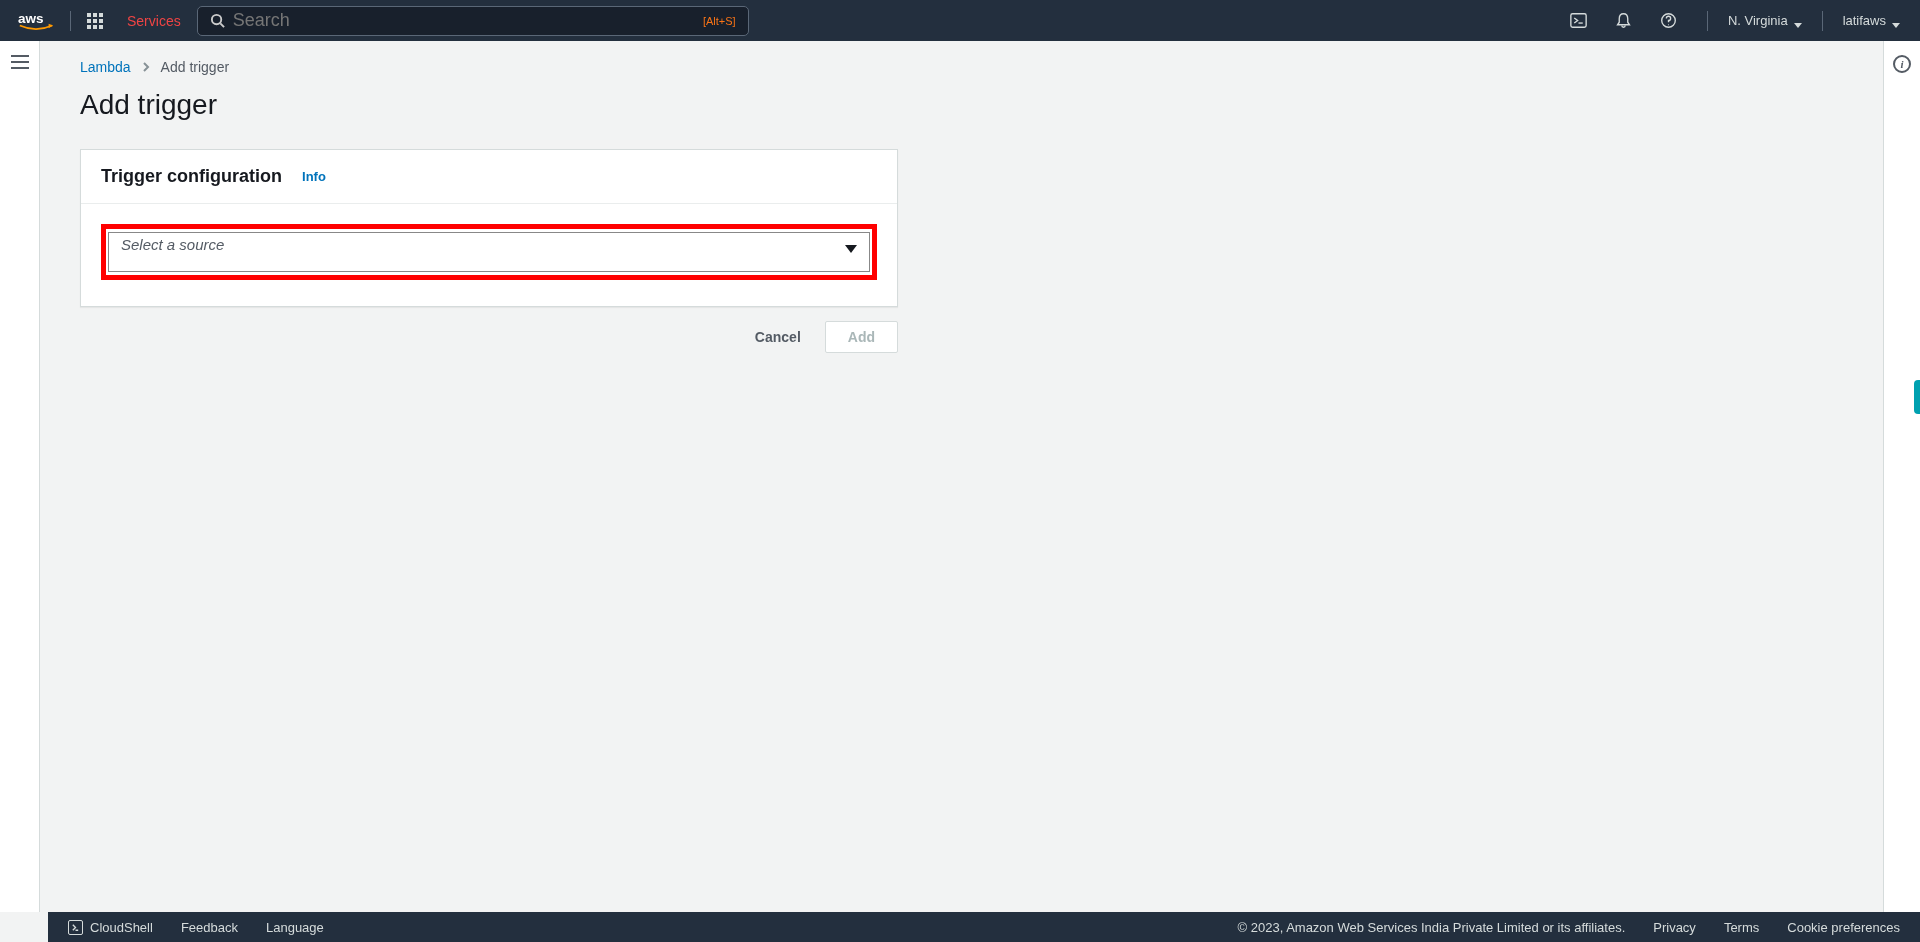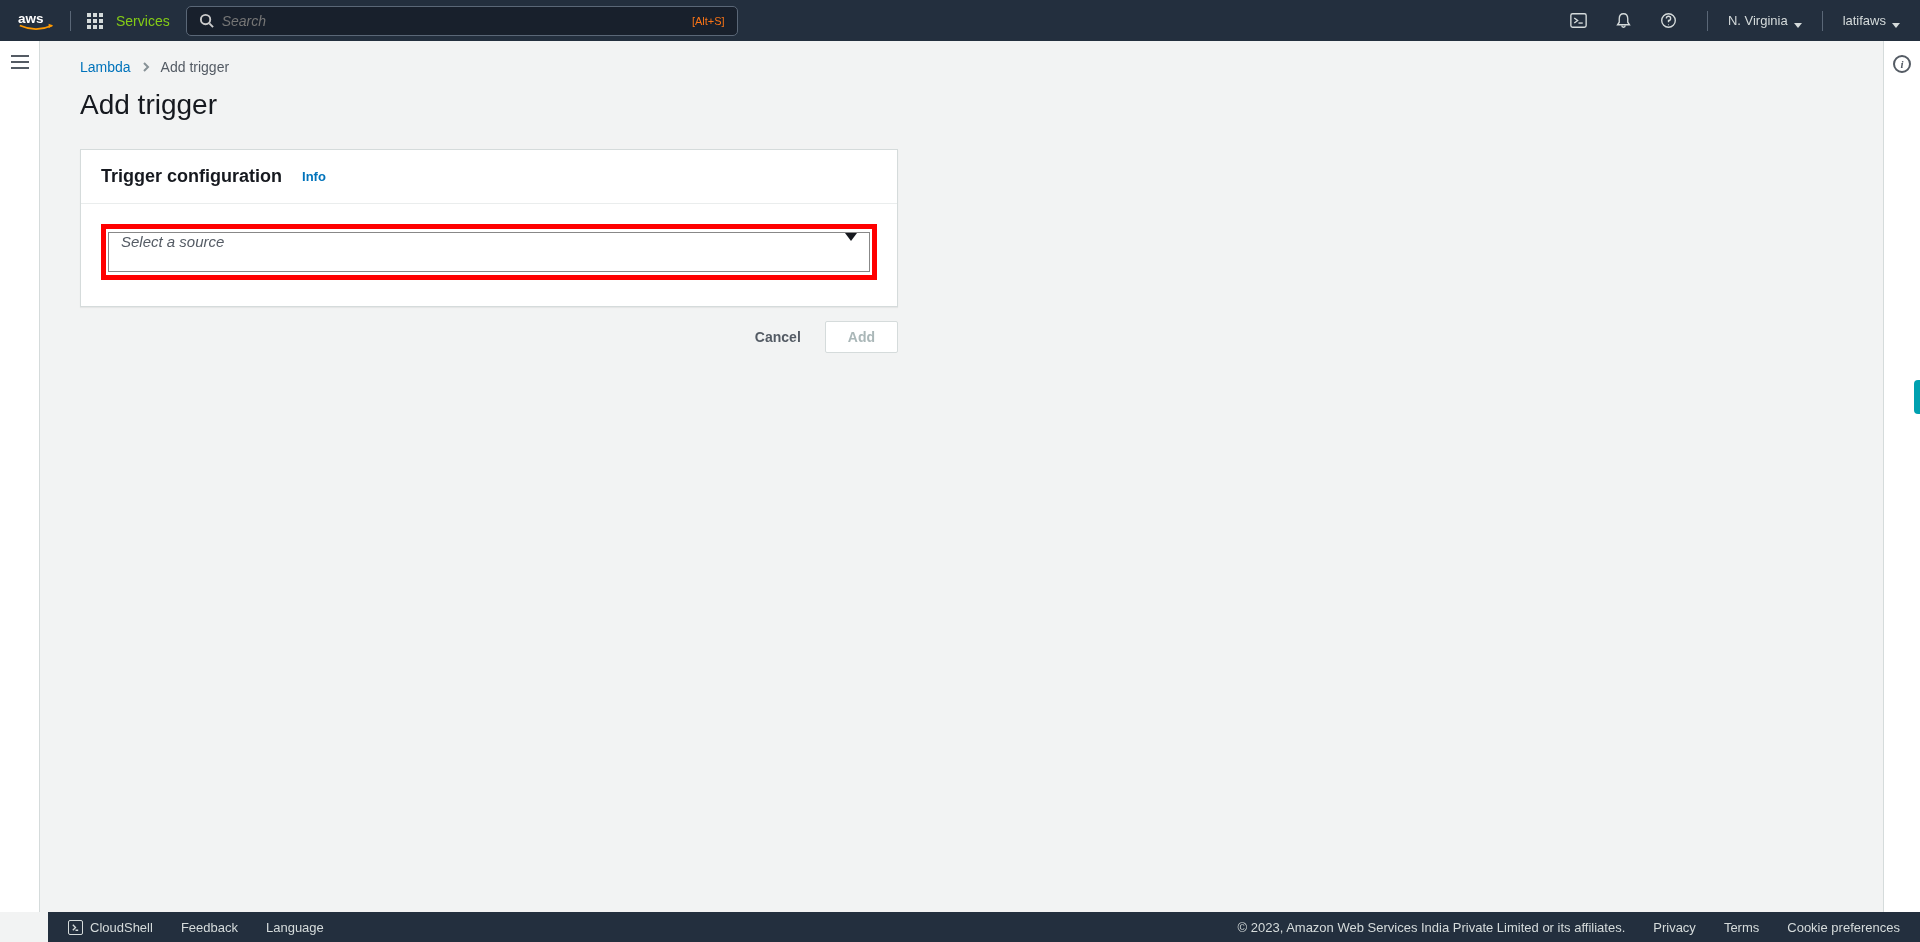--- a/index.html
+++ b/index.html
@@ -15,38 +15,38 @@
   background: #232f3e;
   height: 41px;
   display: flex;
   align-items: center;
   padding: 0 16px 0 18px;
   color: #d5dbdb;
 }
 .aws-logo { width: 36px; flex-shrink: 0; }
 .aws-logo svg { display: block; }
 .nav-divider { width: 1px; height: 20px; background: #5a6777; margin: 0 16px; }
-.services-btn { display: flex; align-items: center; gap: 13px; font-size: 14px; color: #84cc16; cursor: pointer; }
+.services-btn { display: flex; align-items: center; gap: 24px; font-size: 14px; color: #ef4444; cursor: pointer; }
 .grid-icon { width: 16px; height: 16px; fill: #d5dbdb; }
 .search-box {
   display: flex; align-items: center;
   background: #18202c;
   border: 1px solid #5a6777;
   border-radius: 5px;
   height: 30px;
   width: 552px;
   margin-left: 16px;
   padding: 0 12px;
   justify-content: space-between;
 }
 .search-left { display: flex; align-items: center; gap: 8px; }
 .search-icon { width: 15px; height: 15px; stroke: #cccccc; fill: none; stroke-width: 2; }
 .search-input {
   background: transparent; border: none; outline: none;
-  font-style: italic; color: #22c55e; font-size: 14px; width: 420px;
+  color: #22c55e; font-size: 18px; width: 420px;
 }
 .search-hint { color: #f97316; font-size: 11px; }
 .top-nav-spacer { flex: 1; }
 .nav-icon { width: 17px; height: 17px; fill: none; stroke: #d5dbdb; stroke-width: 1.6; margin: 0 14px; cursor: pointer; }
 .nav-item { font-size: 13px; color: #d5dbdb; display: flex; align-items: flex-end; gap: 6px; cursor: pointer; padding: 0 4px; }
 .tri { width:0; height:0; border-left:4px solid transparent; border-right:4px solid transparent; border-top:5px solid #d5dbdb; }
 
 .mid { display: flex; height: calc(942px - 41px - 30px); }
 .side-col {
   width: 40px; flex-shrink: 0; background: #fff;
@@ -77,22 +77,22 @@
 .panel { width: 818px; background: #fff; border: 1px solid #d5dbdb; box-shadow: 0 1px 1px rgba(0,0,0,0.05); }
 .panel-head { padding: 16px 20px; display: flex; align-items: center; gap: 20px; border-bottom: 1px solid #eaeded; }
 .panel-head-title { font-size: 18px; font-weight: 700; color: #16191f; }
 .info-link { color: #0073bb; font-size: 13px; font-weight: 600; cursor: pointer; }
 .panel-body { padding: 20px 20px 26px 20px; }
 
 .highlight-wrap { border: 5px solid #ff0000; padding: 3px 2px; }
 .select-box {
   border: 1px solid #888;
   height: 40px; width: 100%;
-  display: flex; align-items: flex-start; justify-content: space-between;
-  padding: 0 12px; cursor: pointer; background: #fff;
+  display: flex; align-items: flex-end; justify-content: space-between;
+  padding: 18px 12px; cursor: pointer; background: #fff;
 }
 .select-placeholder { font-style: italic; color: #545b64; font-size: 15px; }
 .select-caret { width:0; height:0; border-left:6px solid transparent; border-right:6px solid transparent; border-top:8px solid #16191f; }
 
 .action-row { width: 818px; display: flex; justify-content: flex-end; gap: 14px; margin-top: 14px; align-items: center; text-align: right; }
 .btn-cancel { font-size: 14px; color: #545b64; font-weight: 700; padding: 8px 10px; cursor: pointer; }
 .btn-add {
   font-size: 14px; color: #aab7b8; font-weight: 700;
   border: 1px solid #d5dbdb; background: #fff;
   padding: 7px 22px; border-radius: 2px; cursor: default;

